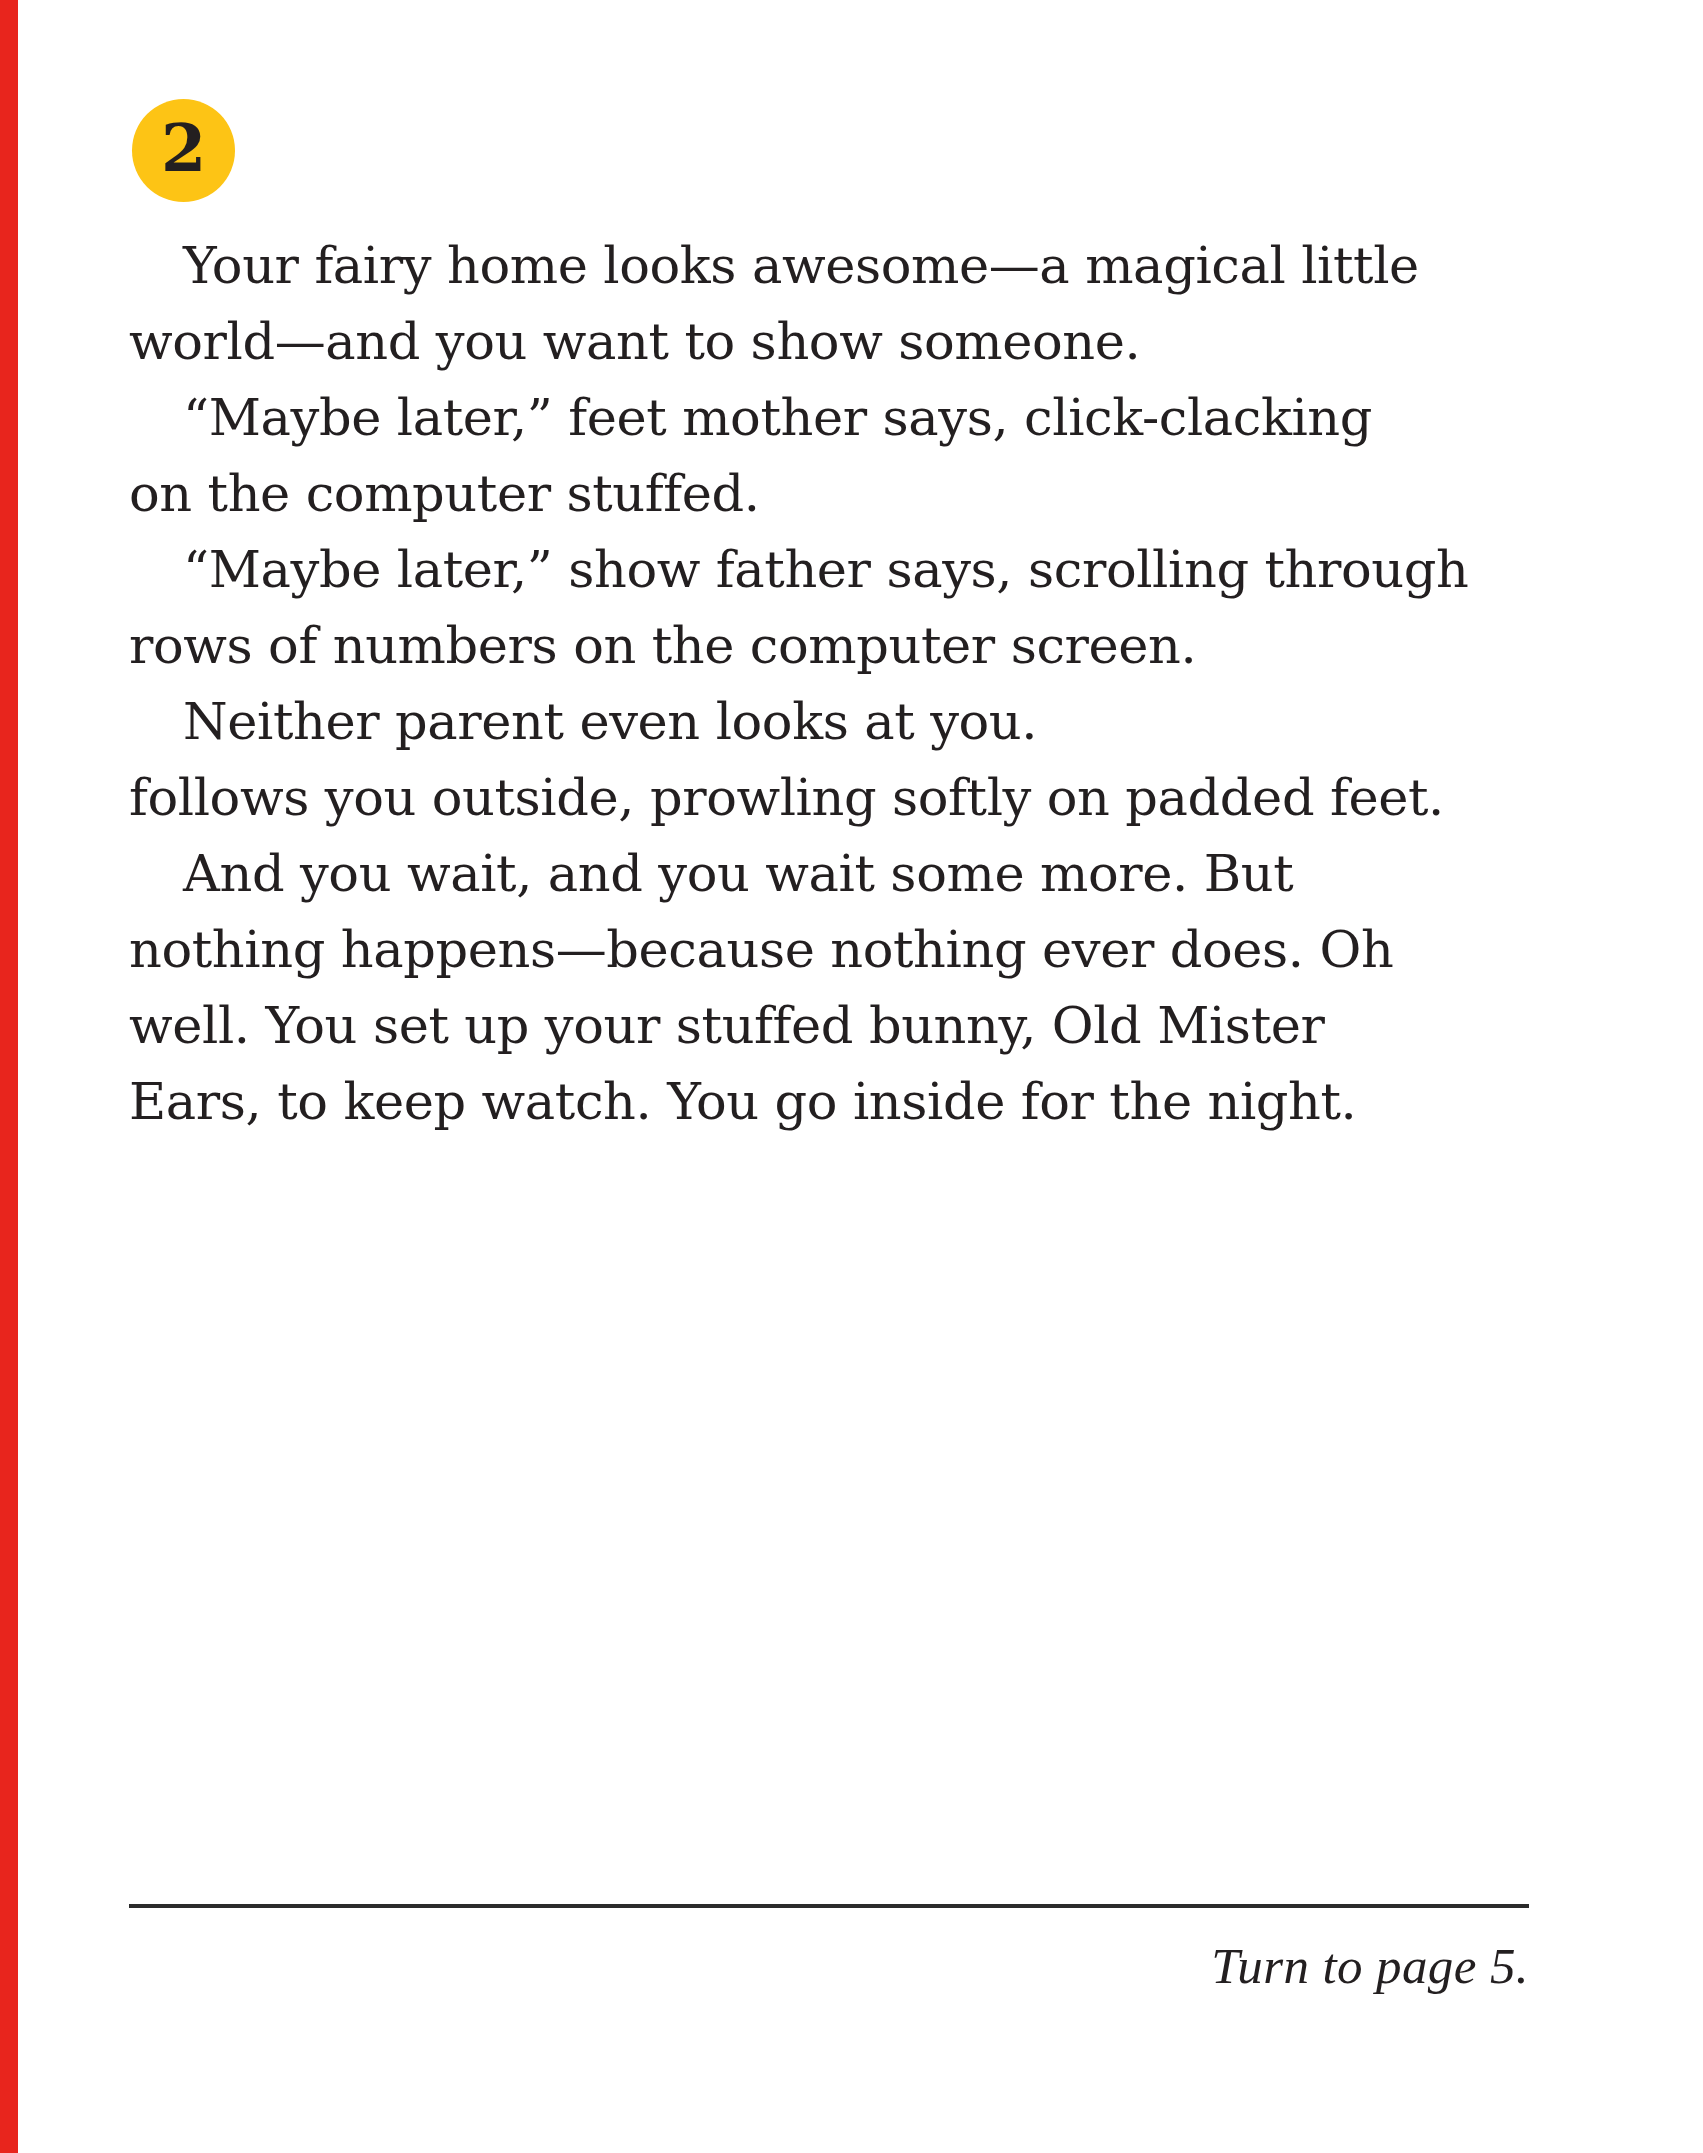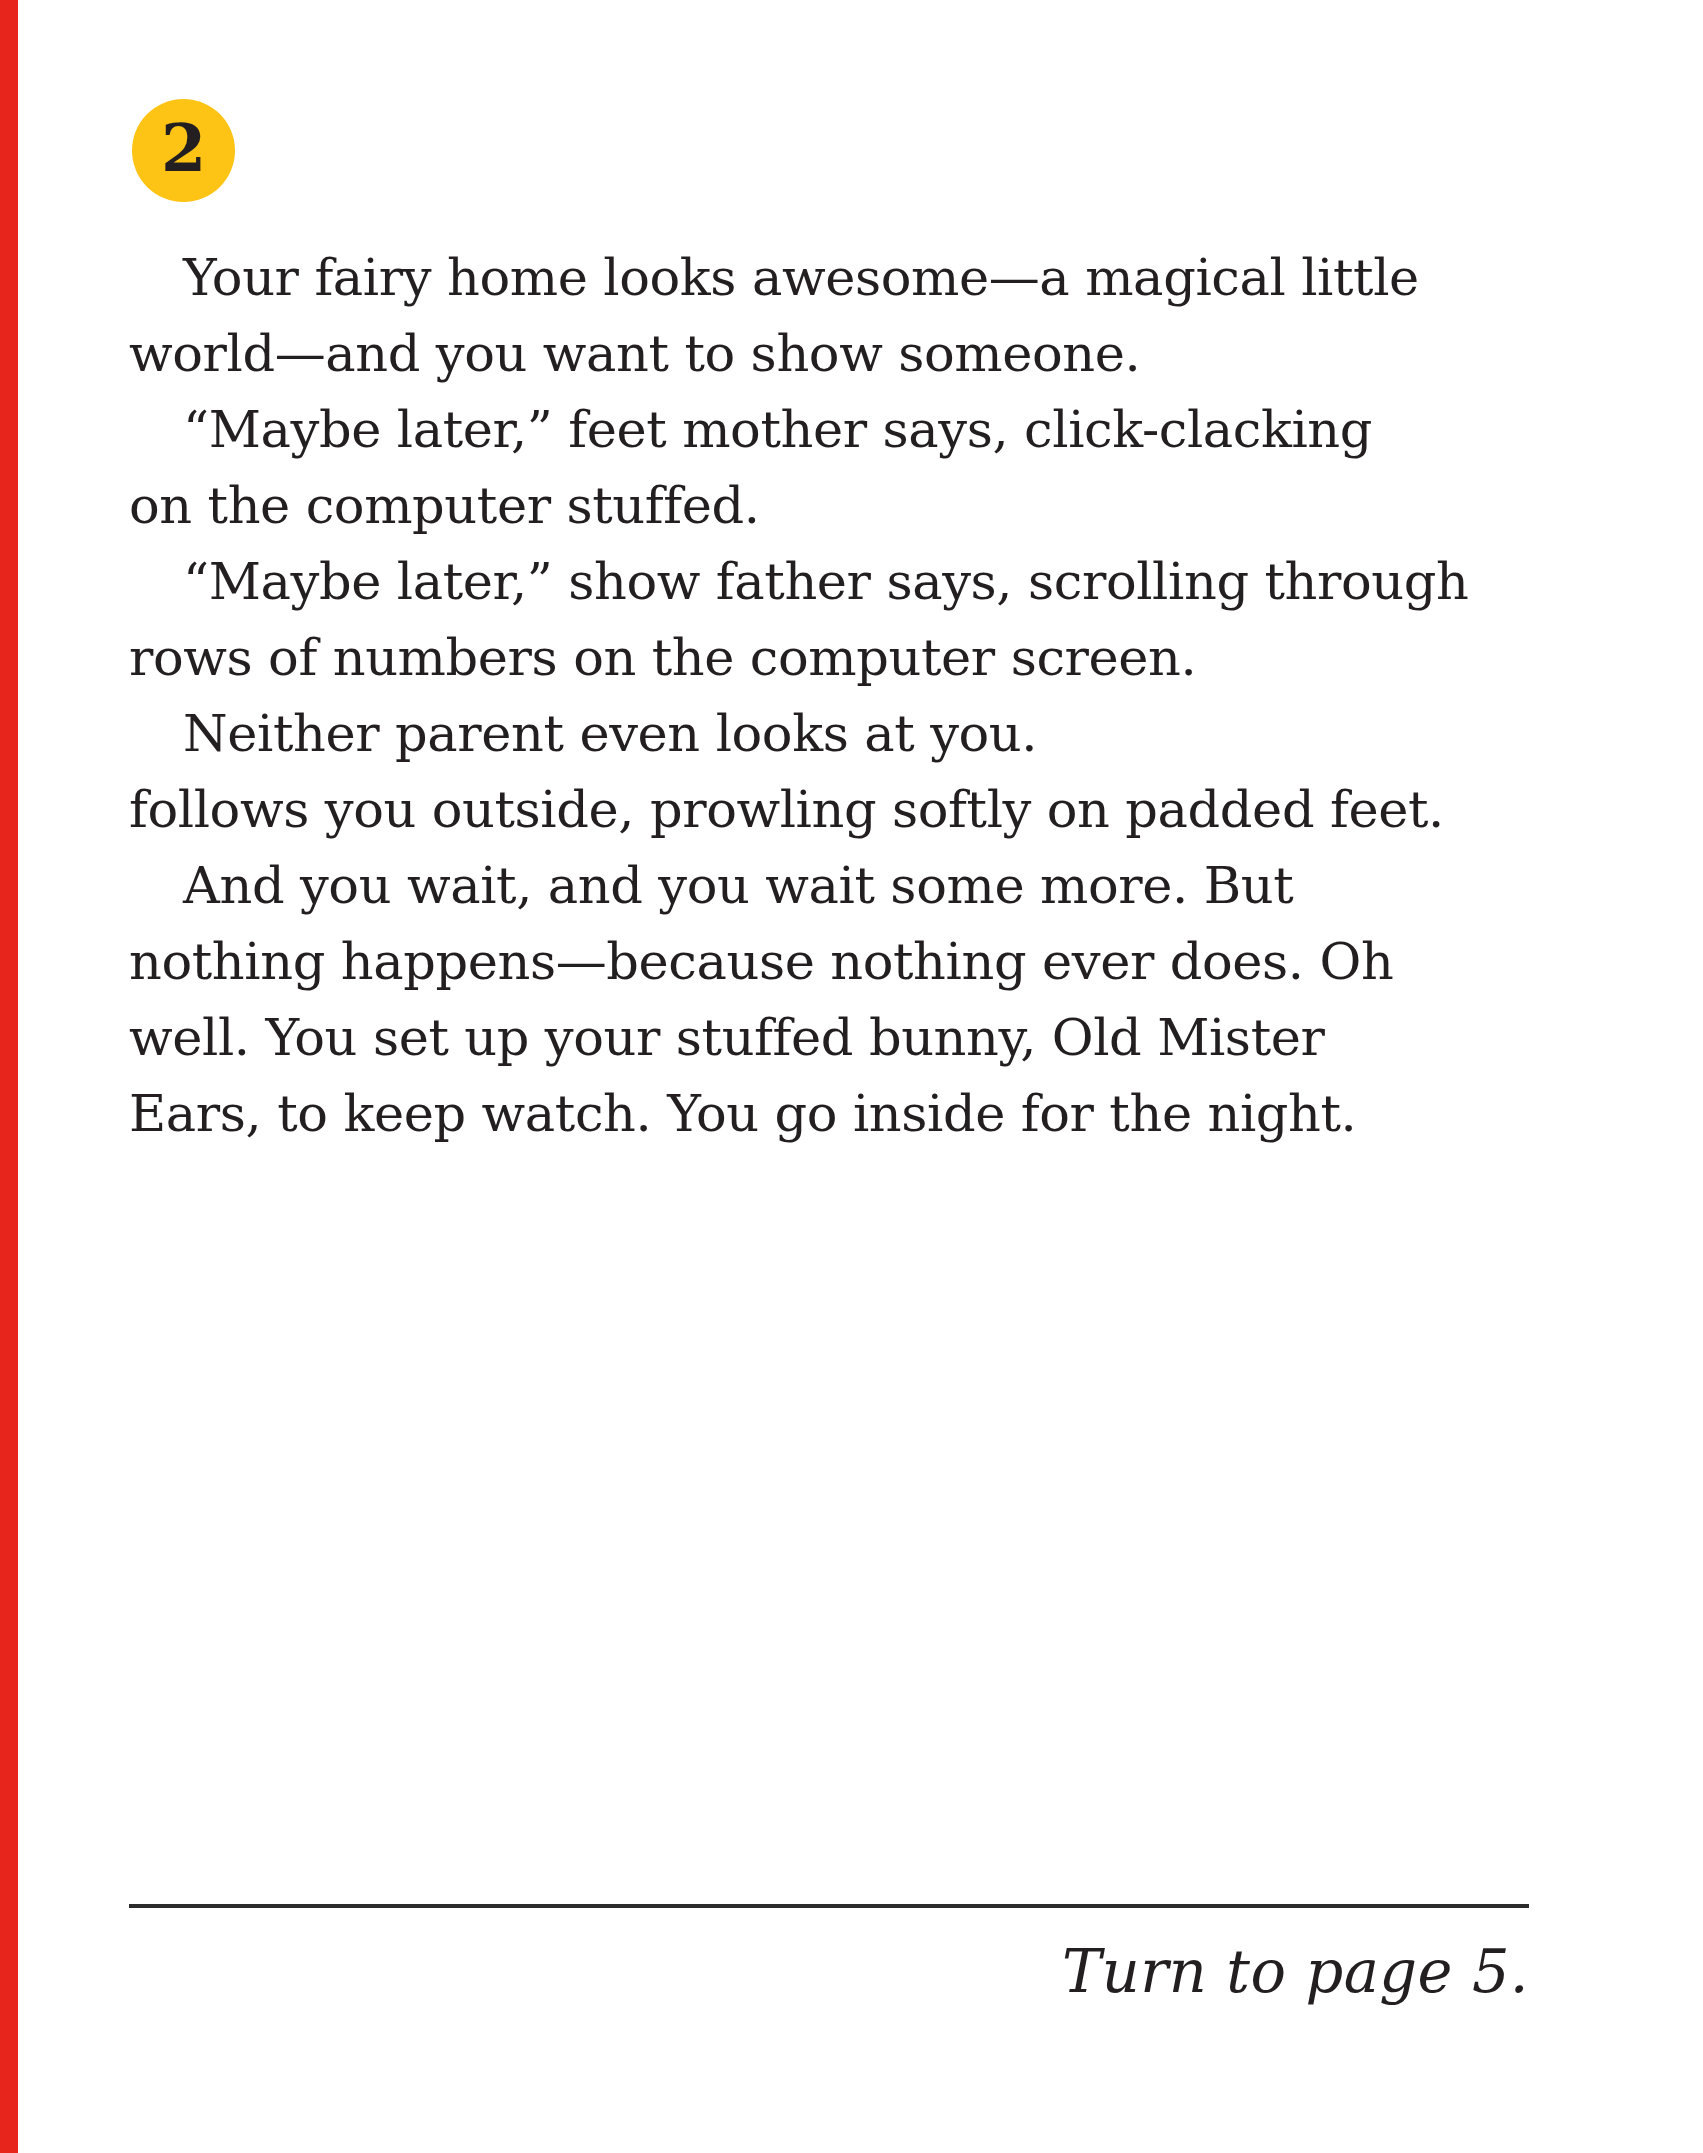--- a/index.html
+++ b/index.html
@@ -35,21 +35,21 @@
   }
   .page-badge span {
     font-size: 65px;
     font-weight: bold;
     line-height: 1;
     transform: translateY(-1.7px);
   }
   .story {
     position: absolute;
     left: 129px;
-    top: 240px;
+    top: 228px;
     width: 1450px;
   }
   .story .line {
     height: 76px;
     line-height: 76px;
     font-size: 51px;
     letter-spacing: -0.4px;
     white-space: nowrap;
   }
   .story .line.indent {
@@ -59,23 +59,24 @@
     position: absolute;
     left: 129px;
     top: 1904px;
     width: 1400px;
     height: 3.5px;
   }
   .footer-instruction {
     position: absolute;
     right: 174px;
     top: 1937px;
-    font-size: 59px;
+    font-size: 51px;
     font-style: italic;
     letter-spacing: 0.4px;
+    font-family: Liberation Serif, serif;
   }
 </style>
 </head>
 <body>
 
 <div class="page" style="color: rgb(35, 31, 32);">
 
   <div class="edge-stripe" style="background: rgb(232, 37, 29);"></div>
 
   <div class="page-badge" style="background: rgb(253, 196, 21); color: rgb(35, 31, 32);">

